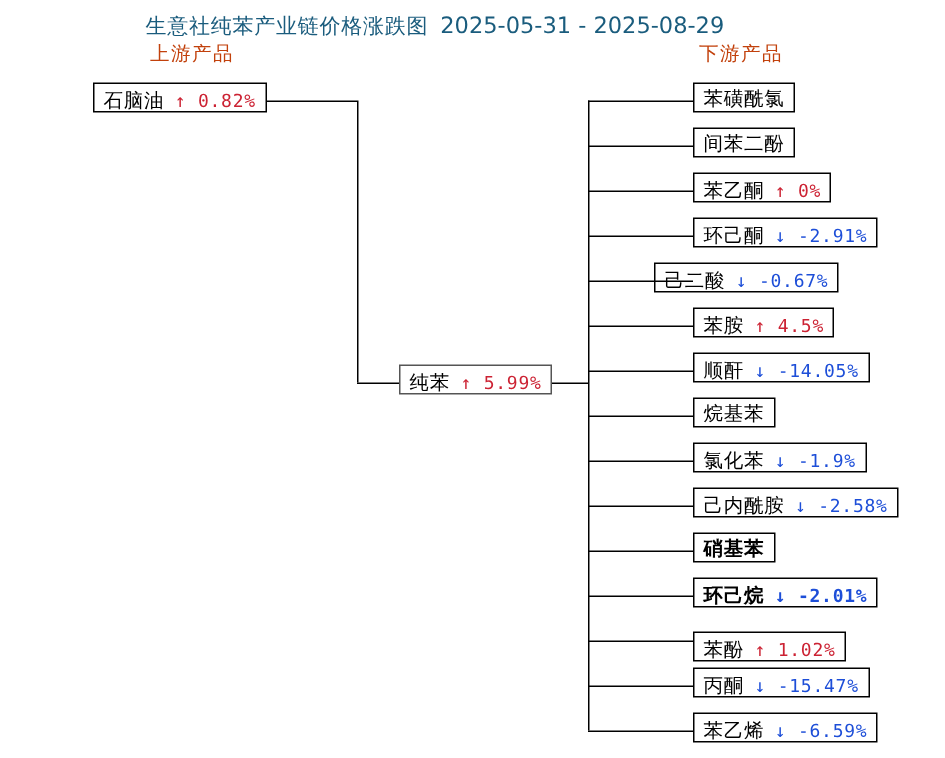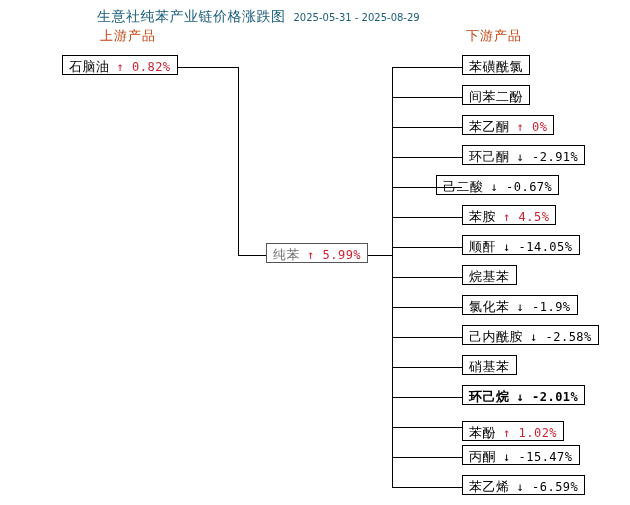--- a/index.html
+++ b/index.html
@@ -13,21 +13,21 @@
   #stage{position:relative;width:630px;height:505px;}
 
   .title{
     position:absolute;
     left:97px; top:8px;
     font-size:14px;
     color:#1a5c7d;
     white-space:nowrap;
     letter-spacing:0.5px;
   }
-  .title .dates{ margin-left:8px; font-size:10px; letter-spacing:0px;}
+  .title .dates{ margin-left:8px; font-size:15px; letter-spacing:0px;}
 
   .col-head{
     position:absolute;
     font-size:13px;
     color:#c2410c;
     white-space:nowrap;
     letter-spacing:1px;
   }
   #head-up{ left:100px; top:27px; }
   #head-down{ left:466px; top:27px; }
@@ -42,25 +42,25 @@
     line-height:22px;
     padding:0 6px;
     white-space:nowrap;
     font-size:13px;
     color:#000000;
     letter-spacing:0.5px;
   }
   .node .nm{ color:#000000; }
   .node .val{ margin-left:7px; font-size:12px; font-family:"DejaVu Sans Mono","Liberation Mono",monospace;}
   .node .val.up{ color:#cc2233; }
-  .node .val.down{ color:#000000; }
+  .node .val.down{ color:#1d4ed8; }
   .node .arrow{ font-size:12px; }
 
   .node.center{ border-color:#555555; }
-  .node.center .nm{ color:#737373; }
+  .node.center .nm{ color:#000000; }
   .node.center .val.up{ color:#cc2233; }
 
   
   .ln{ position:absolute; background:#000000; }
   .lnh{ height:1px; }
   .lnv{ width:1px; }
 </style>
 </head>
 <body>
 
@@ -79,21 +79,21 @@
       <div class="node" style="left: 462px; top: 55px;"><span class="nm">苯磺酰氯</span></div>
       <div class="node" style="left: 462px; top: 85px;"><span class="nm">间苯二酚</span></div>
       <div class="node" style="left: 462px; top: 115px;"><span class="nm">苯乙酮</span><span class="val up"><span class="arrow">↑</span> 0%</span></div>
       <div class="node" style="left: 462px; top: 145px;"><span class="nm">环己酮</span><span class="val down"><span class="arrow">↓</span> -2.91%</span></div>
       <div class="node" style="left: 436px; top: 175px;"><span class="nm">己二酸</span><span class="val down"><span class="arrow">↓</span> -0.67%</span></div>
       <div class="node" style="left: 462px; top: 205px;"><span class="nm">苯胺</span><span class="val up"><span class="arrow">↑</span> 4.5%</span></div>
       <div class="node" style="left: 462px; top: 235px;"><span class="nm">顺酐</span><span class="val down"><span class="arrow">↓</span> -14.05%</span></div>
       <div class="node" style="left: 462px; top: 265px;"><span class="nm">烷基苯</span></div>
       <div class="node" style="left: 462px; top: 295px;"><span class="nm">氯化苯</span><span class="val down"><span class="arrow">↓</span> -1.9%</span></div>
       <div class="node" style="left: 462px; top: 325px;"><span class="nm">己内酰胺</span><span class="val down"><span class="arrow">↓</span> -2.58%</span></div>
-      <div class="node" style="left: 462px; top: 355px;"><span class="nm">硝基苯</span></div>
+      <div class="node" style="left: 462px; top: 355px; font-weight: bold;"><span class="nm">硝基苯</span></div>
       <div class="node" style="left: 462px; top: 385px; font-weight: bold;"><span class="nm">环己烷</span><span class="val down"><span class="arrow">↓</span> -2.01%</span></div>
       <div class="node" style="left: 462px; top: 421px; text-align: center;"><span class="nm">苯酚</span><span class="val up"><span class="arrow">↑</span> 1.02%</span></div>
       <div class="node" style="left: 462px; top: 445px; text-align: center;"><span class="nm">丙酮</span><span class="val down"><span class="arrow">↓</span> -15.47%</span></div>
       <div class="node" style="left: 462px; top: 475px;"><span class="nm">苯乙烯</span><span class="val down"><span class="arrow">↓</span> -6.59%</span></div>
     </div>
   <div id="lines">
       <div class="ln lnh" style="left: 178px; top: 67px; width: 60px;"></div>
       <div class="ln lnv" style="left: 238px; top: 67px; height: 188px;"></div>
       <div class="ln lnh" style="left: 238px; top: 255px; width: 28px;"></div>
       <div class="ln lnh" style="left: 368px; top: 255px; width: 24px;"></div>

